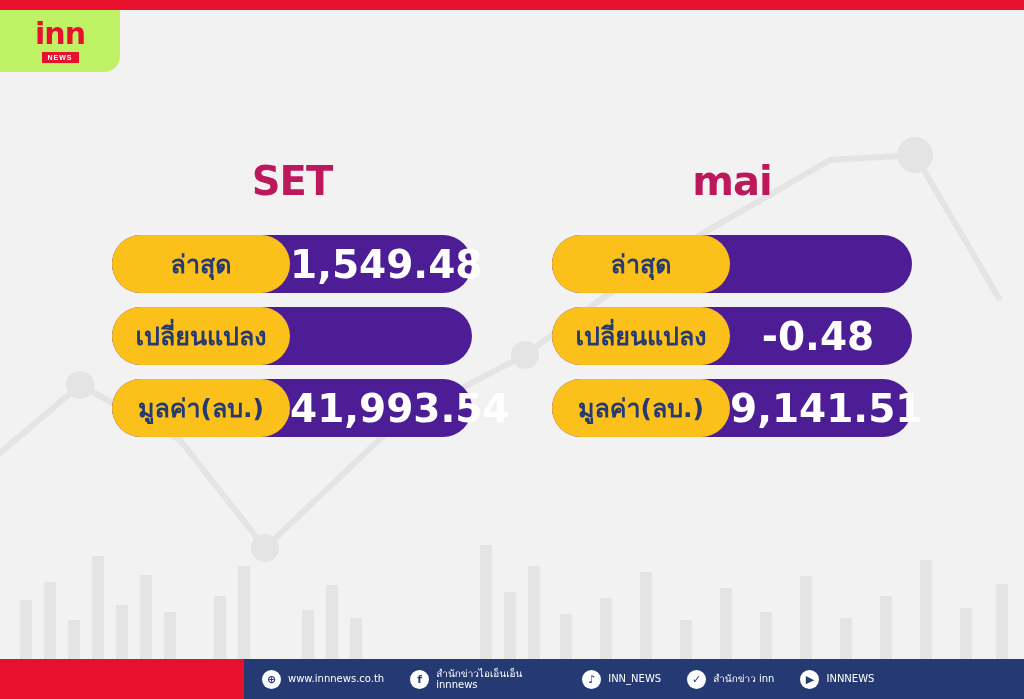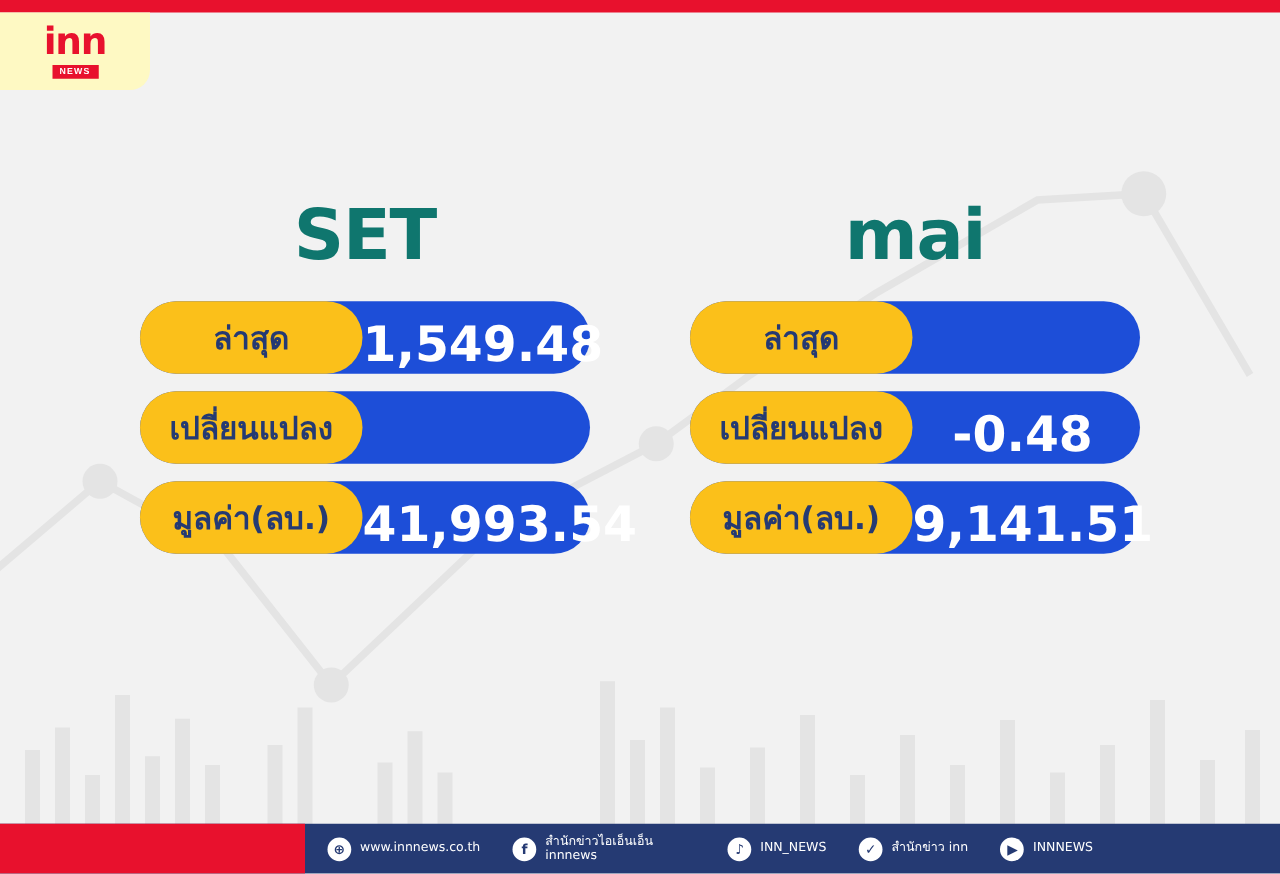--- a/index.html
+++ b/index.html
@@ -25,21 +25,21 @@
     height: 10px;
     background: #e8112d;
   }
 
   
   .logo-box {
     position: absolute;
     top: 10px; left: 0;
     width: 120px;
     height: 62px;
-    background: #fef9c3;
+    background: #bef264;
     border-bottom-right-radius: 16px;
     display: flex;
     flex-direction: column;
     align-items: center;
     justify-content: center;
   }
   .logo-mark {
     font-size: 30px;
     font-weight: bold;
     color: #e8112d;
@@ -78,37 +78,37 @@
     justify-content: center;
     gap: 40px;
   }
   .market {
     width: 400px;
     display: flex;
     flex-direction: column;
     align-items: center;
   }
   .market-name {
-    font-size: 56px;
-    font-weight: bold;
-    color: #0f766e;
+    font-size: 40px;
+    font-weight: bold;
+    color: #be185d;
     line-height: 1.05;
-    margin-bottom: 22px;
+    margin-bottom: 33px;
     letter-spacing: -1px;
     font-family: "DejaVu Sans", sans-serif;
   }
   .pill {
     position: relative;
     width: 360px;
     height: 58px;
     margin-bottom: 14px;
     border-radius: 29px;
-    background: #1d4ed8;
-    display: flex;
-    align-items: flex-end;
+    background: #4c1d95;
+    display: flex;
+    align-items: center;
     overflow: visible;
   }
   .pill-label {
     position: relative;
     z-index: 2;
     height: 58px;
     min-width: 178px;
     padding: 0 18px;
     border-radius: 29px;
     background: #fbc01a;

